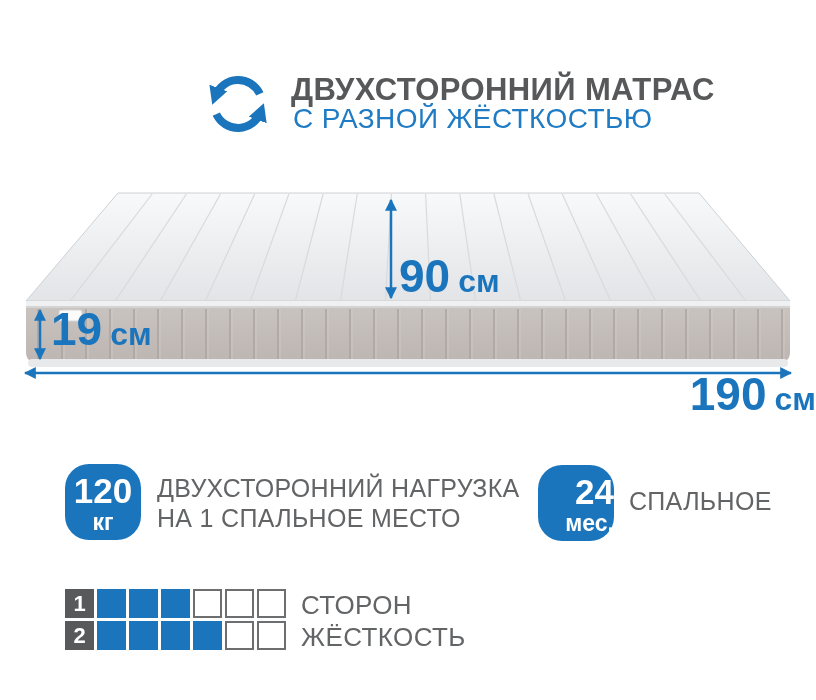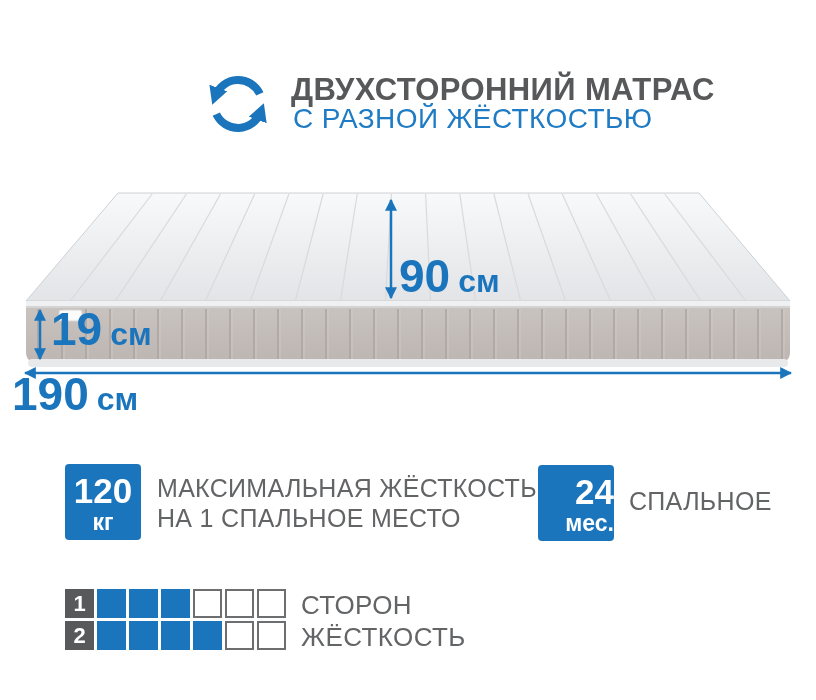--- a/index.html
+++ b/index.html
@@ -29,25 +29,25 @@
 
   
   #mattress-svg{left:0;top:160px;}
 
   
   .dim{color:var(--accent);font-weight:bold;white-space:nowrap;line-height:1;}
   .dim .val{font-size:46px;}
   .dim .unit{font-size:32px;margin-left:8px;}
   #dim-width{left:399px;top:213px;margin-top:40px;}
   #dim-height{left:51px;top:306px;}
-  #dim-length{left:12px;right:0;top:371px;text-align:left;}
+  #dim-length{left:0;right:0;top:371px;text-align:right;}
 
   
   .badge{
-    width:76px;height:76px;border-radius:4px;background:var(--accent);
+    width:76px;height:76px;border-radius:24px;background:var(--accent);
     color:#fff;font-weight:bold;text-align:center;line-height:1;
   }
   .badge .bval{font-size:35px;padding-top:9px;}
   .badge .bunit{font-size:23px;padding-top:3px;}
   #badge-load{left:65px;top:464px;}
   #badge-warranty{left:538px;top:465px;text-align:right;}
   .feature-label{
     color:var(--label-gray);font-size:25px;line-height:30px;letter-spacing:.3px;
     white-space:nowrap;
   }
@@ -206,21 +206,21 @@
 </div>
 <div id="dim-length" class="abs dim">
   <span class="val">190</span><span class="unit">см</span>
 </div>
 
 <div id="badge-load" class="abs badge">
   <div class="bval">120</div>
   <div class="bunit">кг</div>
 </div>
 <div id="label-load" class="abs feature-label">
-  <div>МАКСИМАЛЬНАЯ ЖЁСТКОСТЬ</div>
+  <div>ДВУХСТОРОННИЙ НАГРУЗКА</div>
   <div>НА 1 СПАЛЬНОЕ МЕСТО</div>
 </div>
 
 <div id="badge-warranty" class="abs badge">
   <div class="bval">24</div>
   <div class="bunit">мес.</div>
 </div>
 <div id="label-warranty" class="abs feature-label">СПАЛЬНОЕ</div>
 
 <div id="firm-row-1" class="abs firm-row">

